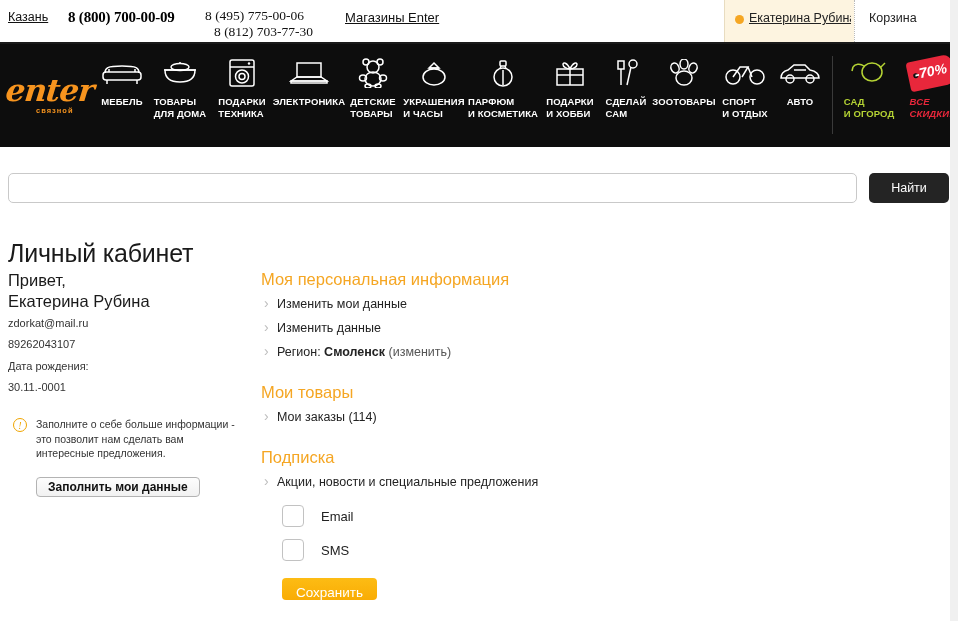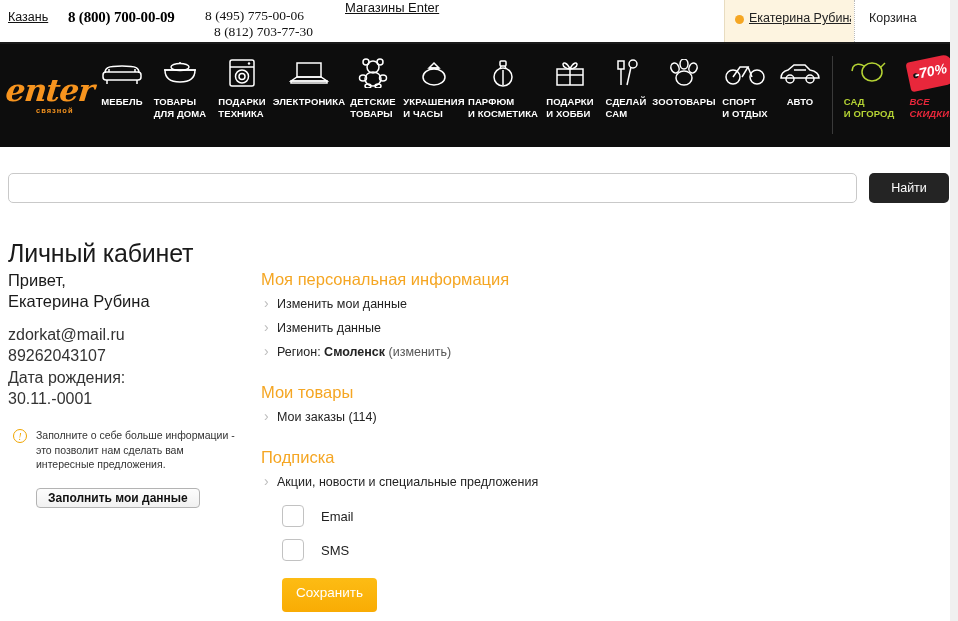--- a/index.html
+++ b/index.html
@@ -37,21 +37,21 @@
     font-family: "Liberation Serif", serif;
   }
   .phone-sec {
     position: absolute; left: 205px; top: 8px;
     font-size: 13.5px; color: #111; line-height: 16px;
     font-family: "Liberation Serif", serif;
     text-align: left;
   }
   .phone-sec div:nth-child(2) { margin-left: 9px; }
   .shops-link {
-    position: absolute; left: 345px; top: 0;
+    position: absolute; left: 345px; top: 10px;
     font-size: 13px; color: #111; text-decoration: underline;
     cursor: pointer;
   }
   .user-block {
     position: absolute; right: 104px; top: 0;
     width: 130px; height: 42px;
     background: #fdf4e0;
     border-left: 1px solid #e8dcc0;
   }
   .user-dot {
@@ -194,22 +194,22 @@
     letter-spacing: -0.2px;
   }
 
   
   .sidebar { position: absolute; left: 8px; top: 270px; width: 235px; }
   .greet {
     font-size: 16.5px; color: #1a1a1a; line-height: 21px;
   }
   .greet .nm { display: block; }
   .meta {
-    margin-top: 13px;
-    font-size: 16px; color: #333; line-height: 19.5px;
+    margin-top: 2px;
+    font-size: 11px; color: #333; line-height: 19.5px;
   }
   .meta div { margin-bottom: 1px; }
   .dob-lbl { margin-top: 3px; }
   .note {
     position: relative;
     margin-top: 20px;
     padding-left: 28px;
     font-size: 10.5px; color: #333; line-height: 14.5px;
   }
   .note-ico {
@@ -268,21 +268,21 @@
     background: #fff;
     cursor: pointer;
     flex: 0 0 22px;
   }
   .chk-lbl {
     margin-left: 17px;
     font-size: 13px; color: #222;
   }
   .save-btn {
     margin-left: 21px; margin-top: 5px;
-    padding: 7px 14px 12px 14px;
+    padding: 7px 14px 0 14px;
     background: linear-gradient(to bottom, #fdbc14 0%, #f9ac04 100%);
     color: #fff;
     border: none; border-radius: 4px;
     font-size: 13.5px;
     cursor: pointer;
     font-family: "Liberation Sans", sans-serif;
   }
   .sec-sub { margin-top: 14px; }
   .right-strip {
     position: absolute; right: 0; top: 0; width: 8px; height: 621px;

